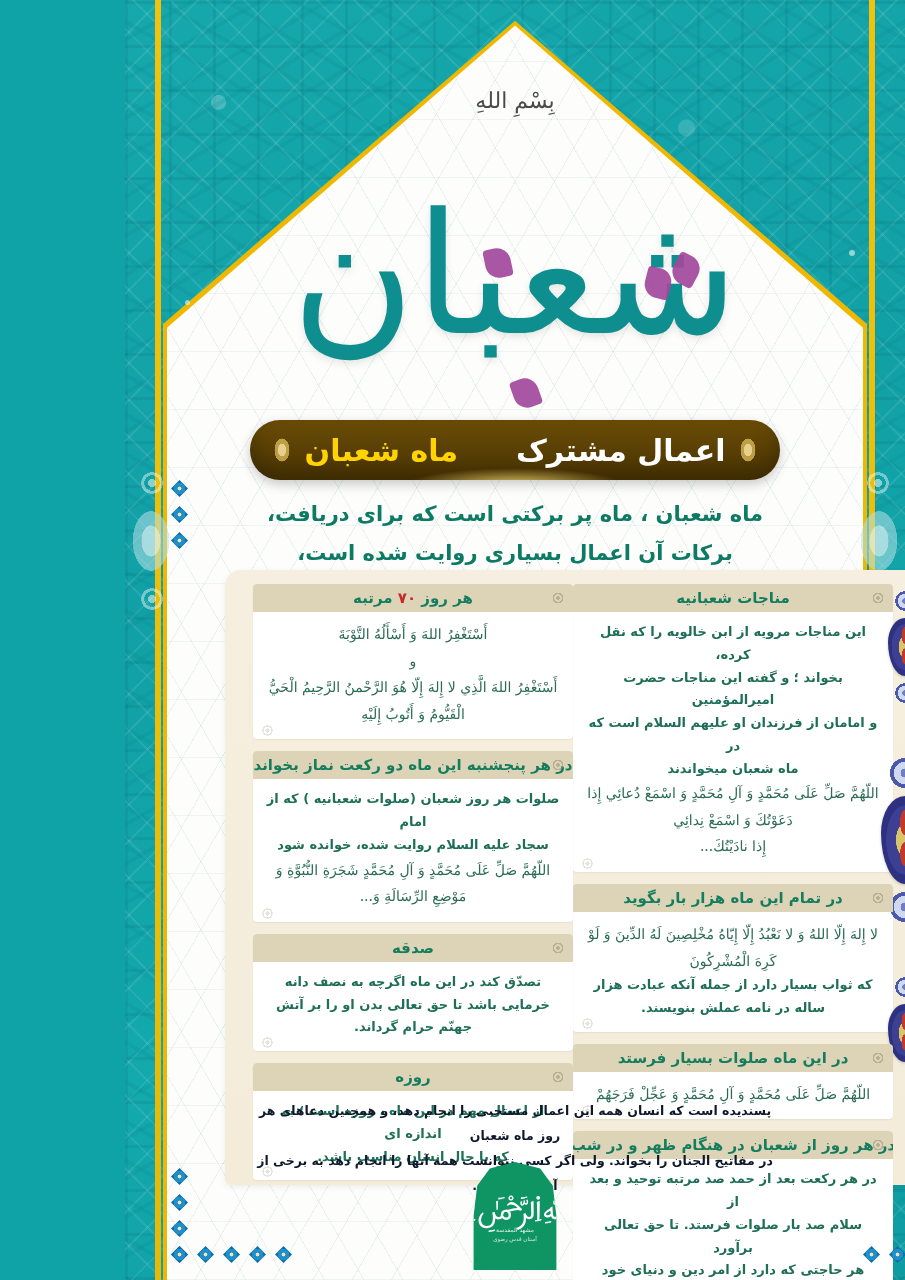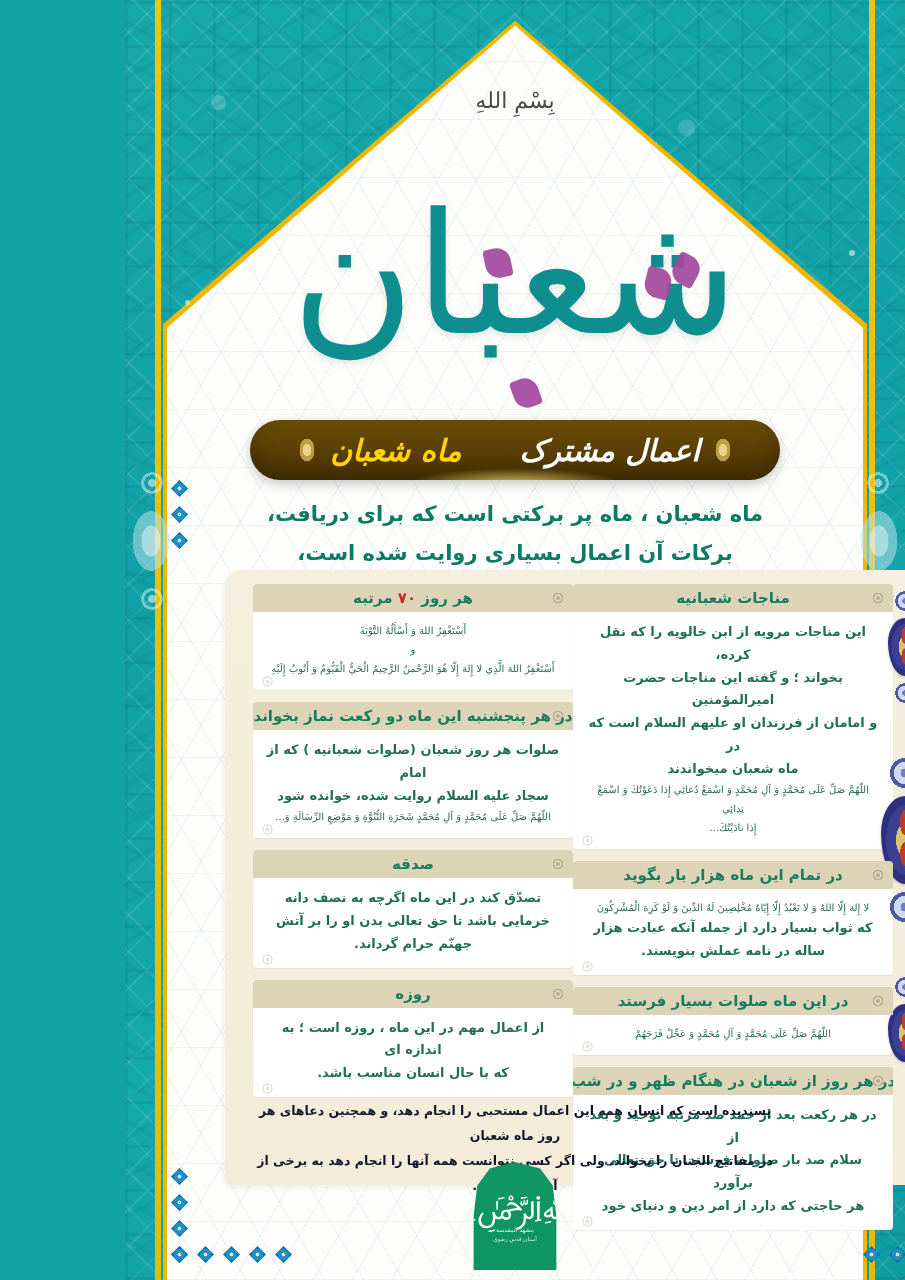--- a/index.html
+++ b/index.html
@@ -95,21 +95,21 @@
     content:"";position:absolute;bottom:-22px;left:50%;transform:translateX(-50%);
     width:220px;height:34px;border-radius:50%;
     background:radial-gradient(ellipse,rgba(255,228,120,.85),transparent 70%);
   }
   .pill-orn{
     width:26px;height:40px;flex:none;
     background:radial-gradient(ellipse at center, #f6e09a 0 22%, #c9a94c 23% 40%, transparent 41%);
     clip-path:polygon(50% 0,100% 50%,50% 100%,0 50%);
     opacity:.9;
   }
-  .title-txt{font-size:30px;font-weight:bold;white-space:nowrap;font-style:italic;}
+  .title-txt{font-size:30px;font-weight:bold;white-space:nowrap;}
   .t-white{color:#ffffff;margin-left:48px;}
   .t-gold{color:#ffd400;}
 
   .intro{
     position:absolute;top:495px;left:120px;right:120px;
     text-align:center;color:#0d7a63;font-weight:bold;
     font-size:21px;line-height:1.85;
   }
 
   
@@ -159,21 +159,21 @@
     background:radial-gradient(circle,#8c8a72 0 20%,transparent 21% 38%,#8c8a72 39% 52%,transparent 53%);
     border-radius:50%;
   }
   .card-title{
     font-size:15px;font-weight:bold;color:#137d5e;white-space:nowrap;
   }
   .card-title .num{color:#c62828;}
   .card-body{padding:9px 12px 12px;text-align:center;position:relative;}
   .fa-text{color:#1f6f57;font-size:13px;line-height:1.75;font-weight:bold;}
   .ar-text{
-    color:#2b6b56;font-size:10px;line-height:1.9;
+    color:#2b6b56;font-size:14px;line-height:1.9;
     font-family:"DejaVu Serif","Liberation Serif",serif;
     direction:rtl;
   }
   .body-orn{
     position:absolute;left:8px;bottom:2px;width:13px;height:13px;opacity:.25;
     background:radial-gradient(circle,#9a9176 0 22%,transparent 23% 40%,#9a9176 41% 55%,transparent 56%);
     border-radius:50%;
   }
 
   

